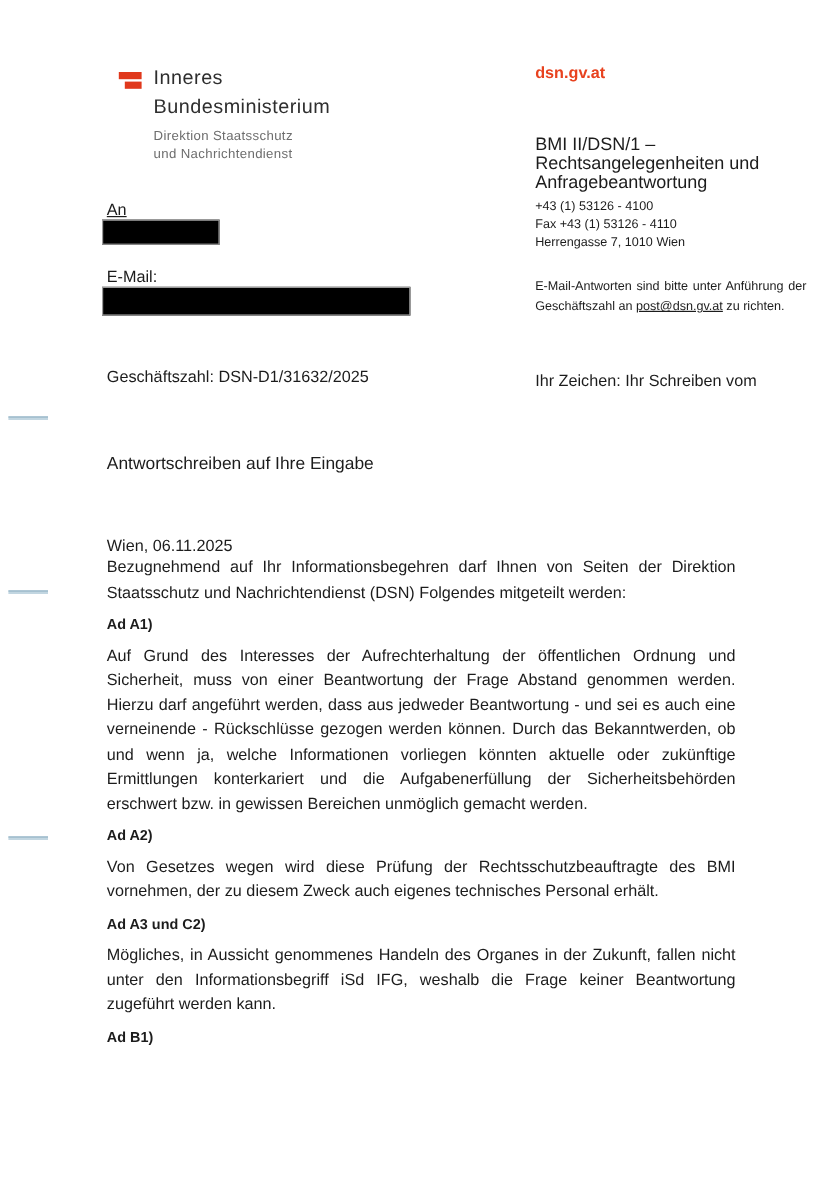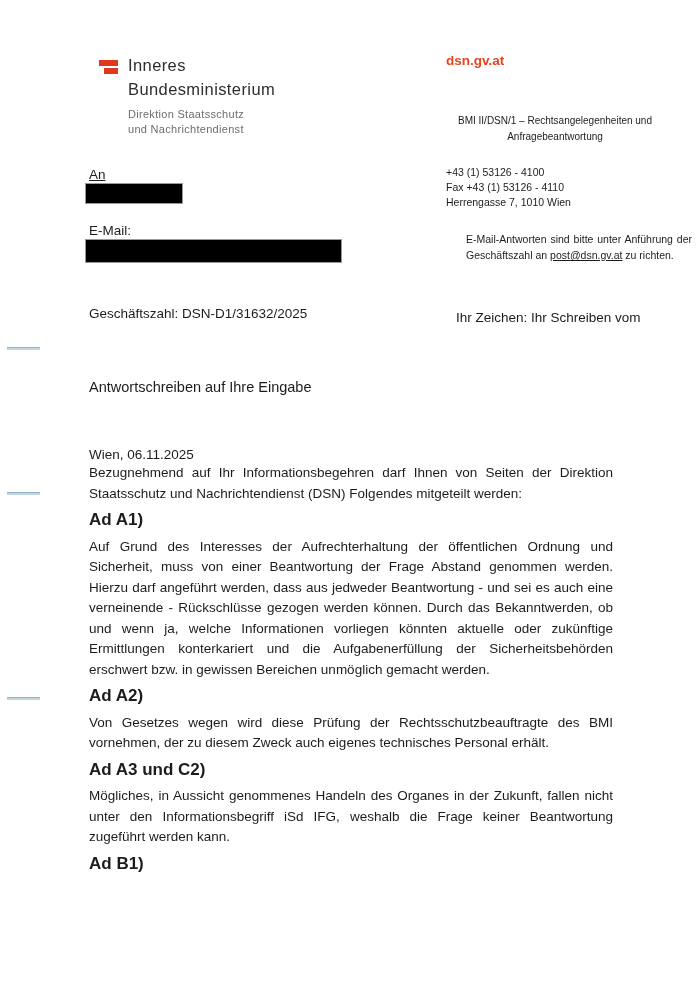--- a/index.html
+++ b/index.html
@@ -12,46 +12,46 @@
   
   .flag-bar { position:absolute; background:#e0381c; }
   .flag-top    { left:99px;  top:60px; width:19px; height:6px; }
   .flag-bottom { left:104px; top:68px; width:14px; height:6px; }
   .ministry { position:absolute; left:128px; top:53px; font-size:16.5px; line-height:24px;
               color:#2e2e2e; letter-spacing:0.4px; }
   .department { position:absolute; left:128px; top:107px; font-size:11px; line-height:15px;
               color:#6d6d6d; letter-spacing:0.3px; }
   .website { position:absolute; left:446px; top:53px; font-size:13.5px; font-weight:700;
               color:#e8421f; text-decoration:none; cursor:pointer;text-align:center; }
-  .unit { position:absolute; left:446px; top:113px; width:218px; font-size:10px; line-height:16px;text-align:center; }
+  .unit { position:absolute; left:446px; top:113px; width:218px; font-size:15px; line-height:16px; }
   .contact { position:absolute; left:446px; top:165px; font-size:10.5px; line-height:15px; }
   .email-note { position:absolute; left:446px; top:231px; width:226px; font-size:10.5px;
-              line-height:16px; text-align:justify;margin-left:20px; }
+              line-height:16px; text-align:justify; }
   .email-link { color:#1c1c1c; text-decoration:underline; cursor:pointer; }
   
   .an-label    { position:absolute; left:89px; top:167px; font-size:13.5px;text-decoration:underline; }
   .redact      { position:absolute; background:#000; border:1px solid #9a9a9a; box-sizing:border-box; }
   .redact1     { left:85px; top:183px; width:98px;  height:21px; }
   .email-label { position:absolute; left:89px; top:223px; font-size:13.5px; }
   .redact2     { left:85px; top:239px; width:257px; height:24px; }
   
   .ref-left  { position:absolute; left:89px;  top:306px; font-size:13.5px; }
-  .ref-right { position:absolute; left:456px; top:306px; font-size:13.5px; line-height:23px; }
+  .ref-right { position:absolute; left:446px; top:306px; font-size:13.5px; line-height:23px; }
   
   .fold-mark { position:absolute; left:7px; width:33px; height:2px;
                background:#c2d6e1; border-top:1px solid #93b3c6; }
   .fm1 { top:347px; } .fm2 { top:492px; } .fm3 { top:697px; }
   
   .subject   { position:absolute; left:89px; top:379px; font-size:14.5px; font-weight:400; }
   .date-line { position:absolute; left:89px; top:447px; font-size:13.5px; }
   
   .body-text { position:absolute; left:89px; top:463px; width:524px;
                font-size:13.5px; line-height:20.5px; text-align:justify; hyphens:none; }
   .body-text p  { margin:0 0 6px 0; }
-  .body-text h3 { margin:0 0 6px 0; font-size:17px; font-weight:700; text-align:left; }
+  .body-text h3 { margin:0 0 6px 0; font-size:12px; font-weight:700; text-align:left; }
 </style>
 </head>
 <body>
 
 <div class="page">
 
   <div class="flag-bar flag-top"></div>
   <div class="flag-bar flag-bottom"></div>
 
   <div class="ministry">

